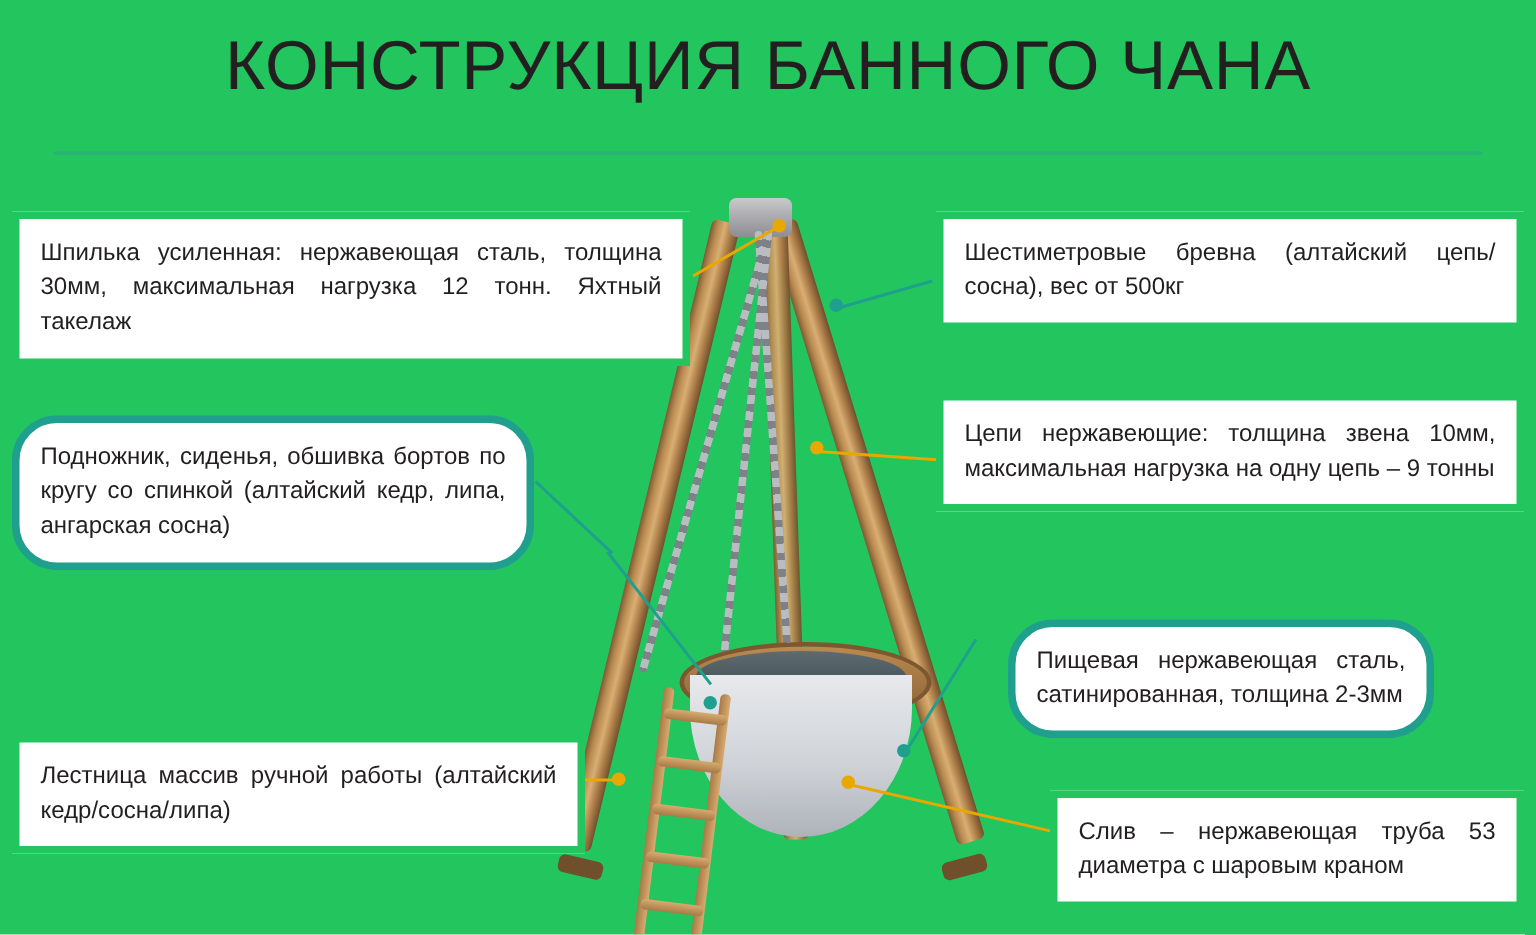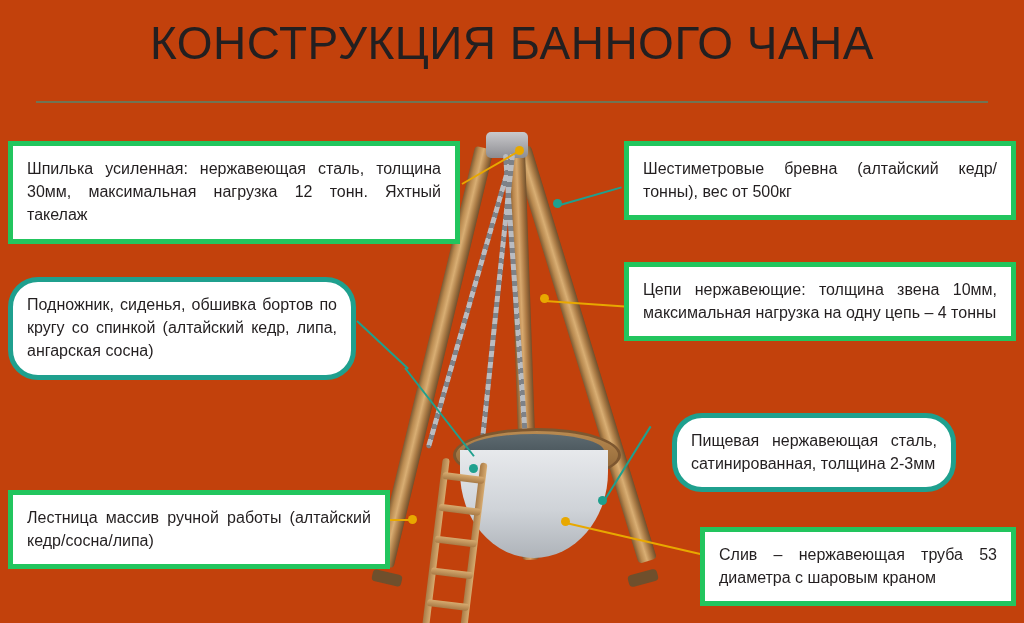--- a/index.html
+++ b/index.html
@@ -4,21 +4,21 @@
 <style>
   html, body {
     margin: 0;
     padding: 0;
     background: #ffffff;
   }
   #page {
     position: relative;
     width: 1024px;
     height: 623px;
-    background: #c2410c;
+    background: #22c55e;
     overflow: hidden;
     font-family: "Liberation Sans", sans-serif;
   }
   #title {
     position: absolute;
     top: 16px;
     left: 0;
     width: 1024px;
     text-align: center;
     font-size: 46px;
@@ -197,25 +197,25 @@
   <div class="dot t" style="left:598px; top:496px;"></div>
 
   <div class="lead y" style="left:390px; top:519px; width:22px;"></div>
   <div class="dot y" style="left:408px; top:515px;"></div>
 
   <div class="lead y" style="left:566px; top:522px; width:150px; transform:rotate(13deg);"></div>
   <div class="dot y" style="left:561px; top:517px;"></div>
 
   <div class="callout" style="left:8px; top:141px; width:452px;">Шпилька усиленная: нержавеющая сталь, толщина 30мм, максимальная нагрузка 12 тонн. Яхтный такелаж</div>
 
-  <div class="callout" style="left:624px; top:141px; width:392px;">Шестиметровые бревна (алтайский кедр/тонны), вес от 500кг</div>
+  <div class="callout" style="left:624px; top:141px; width:392px;">Шестиметровые бревна (алтайский цепь/сосна), вес от 500кг</div>
 
   <div class="callout teal" style="left:8px; top:277px; width:348px;">Подножник, сиденья, обшивка бортов по кругу со спинкой (алтайский кедр, липа, ангарская сосна)</div>
 
-  <div class="callout" style="left:624px; top:262px; width:392px;">Цепи нержавеющие: толщина звена 10мм, максимальная нагрузка на одну цепь – 4 тонны</div>
+  <div class="callout" style="left:624px; top:262px; width:392px;">Цепи нержавеющие: толщина звена 10мм, максимальная нагрузка на одну цепь – 9 тонны</div>
 
   <div class="callout teal" style="left:672px; top:413px; width:284px;">Пищевая нержавеющая сталь, сатинированная, толщина 2-3мм</div>
 
   <div class="callout" style="left:8px; top:490px; width:382px;">Лестница массив ручной работы (алтайский кедр/сосна/липа)</div>
 
   <div class="callout" style="left:700px; top:527px; width:316px;">Слив – нержавеющая труба 53 диаметра с шаровым краном</div>
 
 </div>
 
 </body></html>

